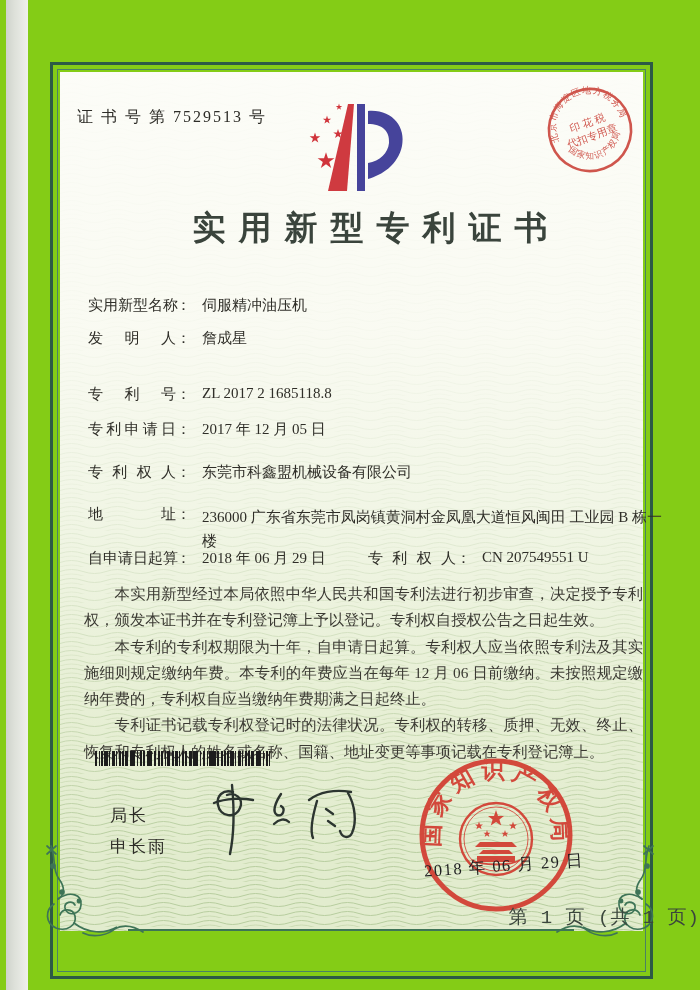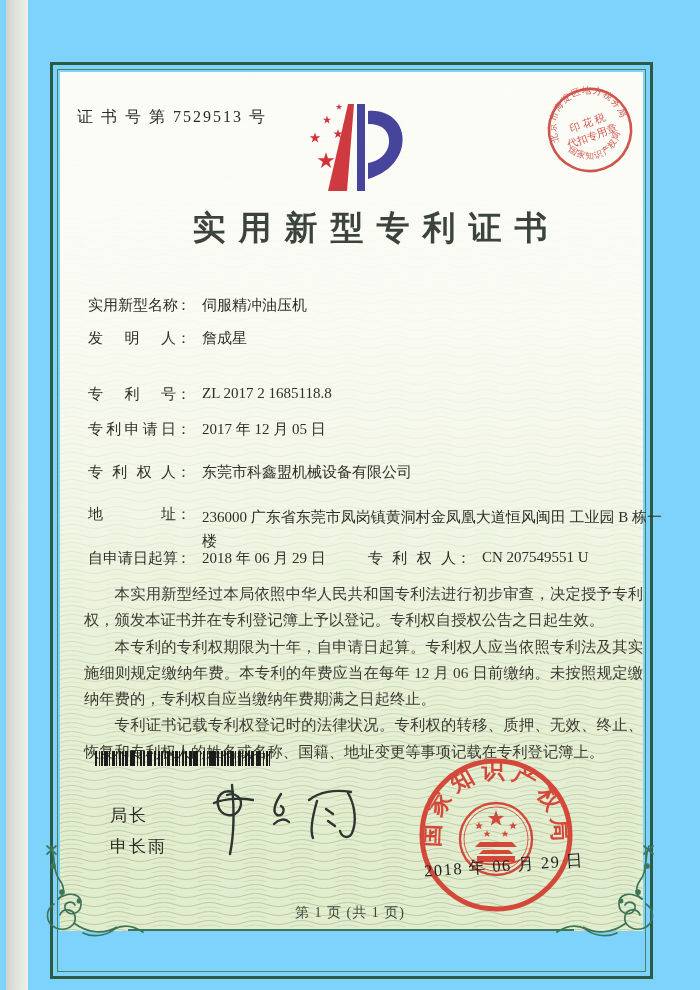--- a/index.html
+++ b/index.html
@@ -1,17 +1,17 @@
 <!DOCTYPE html>
 <html><head>
 <meta charset="utf-8">
 <style>
   * { margin:0; padding:0; box-sizing:border-box; }
   body { background:#e8e8e4; font-family:"Liberation Serif","DejaVu Serif",serif; }
-  #page{ position:relative; width:700px; height:990px; background:#7dd3fc; overflow:hidden; margin:0 auto; }
+  #page{ position:relative; width:700px; height:990px; background:#84cc16; overflow:hidden; margin:0 auto; }
   .scan-strip{ position:absolute; left:6px; top:0; width:22px; height:990px;
     background:linear-gradient(90deg,#cfd3cc 0%,#dee1da 40%,#eff0ec 100%); }
   .frame-outer{ position:absolute; left:50px; top:62px; width:603px; height:917px;
     border:3px solid #2d5a46; }
   .frame-inner{ position:absolute; left:57px; top:69px; width:589px; height:903px;
     border:1px solid #4a8263; }
   .panel{ position:absolute; left:60px; top:72px; width:583px; height:859px; background:#e2ecce; }
   .panel svg{ position:absolute; left:0; top:0; }
   .panel-fade{ position:absolute; left:0; top:0; width:100%; height:100%;
     background:linear-gradient(180deg, rgba(253,253,249,0.97) 0%, rgba(252,252,246,0.9) 30%,
@@ -38,21 +38,21 @@
   .director-name{ left:110px; top:835px; font-size:17px; letter-spacing:2px; color:#2e2d28; }
   .sig{ position:absolute; left:205px; top:778px; z-index:6; }
   .seal{ position:absolute; left:415px; top:751px; z-index:5; opacity:0.92; }
   .seal-date{ left:424px; top:855px; font-size:16.5px; letter-spacing:1.5px; color:#1e1e20;
     transform:rotate(-4deg); z-index:7; white-space:nowrap; }
   .stamp{ position:absolute; left:542px; top:82px; z-index:5; opacity:0.85; }
   .ornament{ position:absolute; top:844px; z-index:4; }
   .orn-left{ left:44px; }
   .orn-right{ left:556px; transform:scaleX(-1); }
   .orn-line{ position:absolute; left:128px; top:929px; width:446px; height:2px; background:#3e7457; z-index:4; }
-  .footer{ left:0; right:0; top:904px; text-align:center; font-size:14px; color:#3b463d; letter-spacing:1px; }
+  .footer{ left:0; right:0; top:904px; text-align:right; font-size:19px; color:#3b463d; letter-spacing:1px;font-family:Liberation Mono, monospace; }
   .logo{ position:absolute; left:286px; top:99px; z-index:5; }
 </style>
 </head>
 <body>
 
 <div id="page">
 
   <div class="scan-strip"></div>
 
   <div class="frame-outer"></div>

